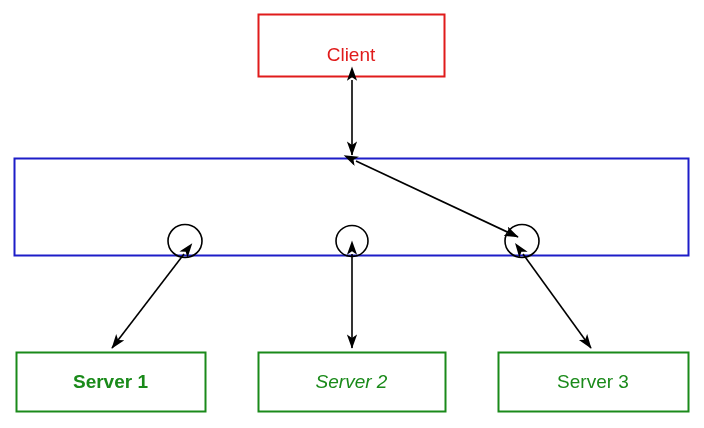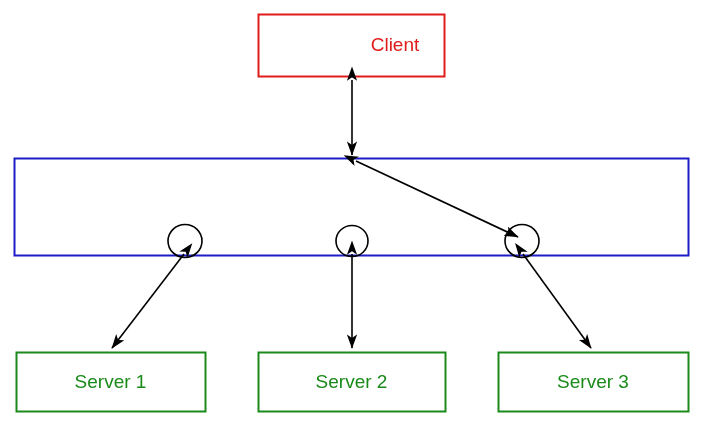--- a/index.html
+++ b/index.html
@@ -69,22 +69,22 @@
 
     <line x1="352" y1="254" x2="352" y2="348" stroke="#000000" stroke-width="1.6" marker-start="url(#arrowStart)" marker-end="url(#arrowEnd)"></line>
 
     <line x1="523" y1="254" x2="591" y2="348" stroke="#000000" stroke-width="1.6" marker-start="url(#arrowStart)" marker-end="url(#arrowEnd)"></line>
 
     <ellipse cx="185" cy="241" rx="17" ry="16.5" fill="#ffffff" fill-opacity="0" stroke="#000000" stroke-width="1.6"></ellipse>
     <ellipse cx="352" cy="241" rx="16" ry="15.5" fill="#ffffff" fill-opacity="0" stroke="#000000" stroke-width="1.6"></ellipse>
     <ellipse cx="522" cy="241" rx="17" ry="16.5" fill="#ffffff" fill-opacity="0" stroke="#000000" stroke-width="1.6"></ellipse>
   </svg>
 
-  <div class="node-label client-label" style="left:258px; top:14px; width:186px; height:62px;padding-left:44px;">Client</div>
+  <div class="node-label client-label" style="left:258px; top:24px; width:186px; height:62px;">Client</div>
 
 
-  <div class="node-label server-label" style="left:16px; top:352px; width:189px; height:60px;">Server 1</div>
+  <div class="node-label server-label" style="left:16px; top:352px; width:189px; height:60px;font-weight:bold;">Server 1</div>
 
-  <div class="node-label server-label" style="left:258px; top:352px; width:187px; height:60px;">Server 2</div>
+  <div class="node-label server-label" style="left:258px; top:352px; width:187px; height:60px;font-style:italic;">Server 2</div>
 
   <div class="node-label server-label" style="left:498px; top:352px; width:190px; height:60px;">Server 3</div>
 
 </div>
 
 </body></html>

